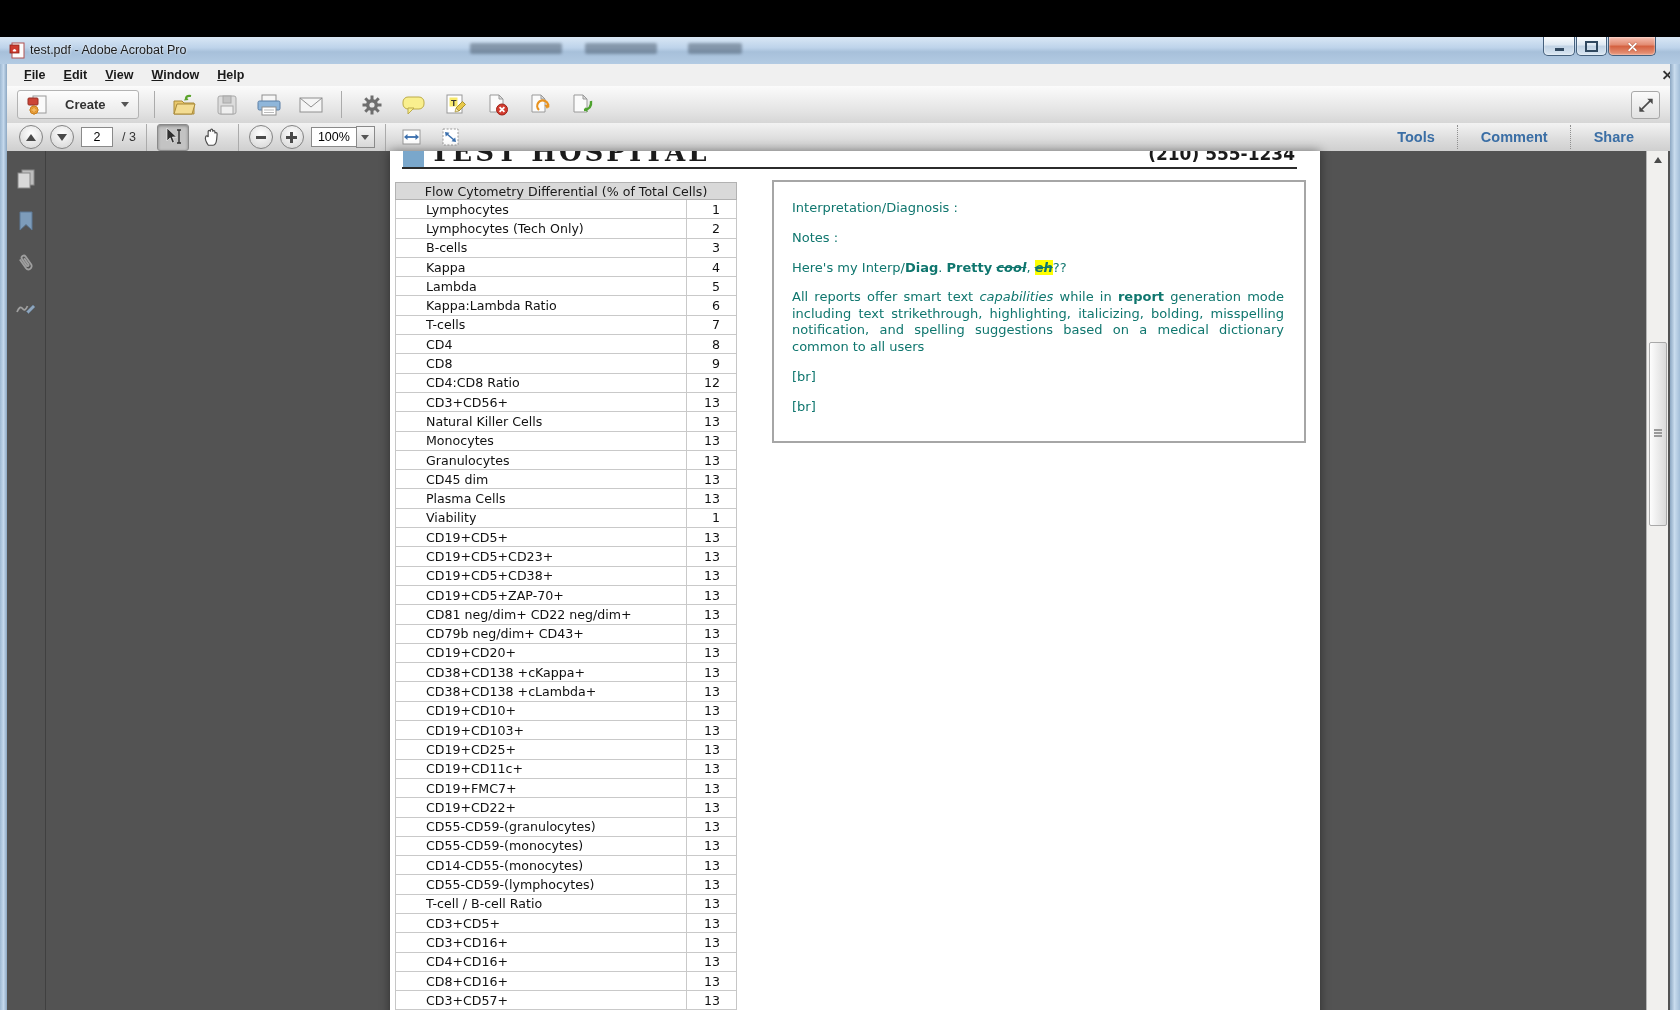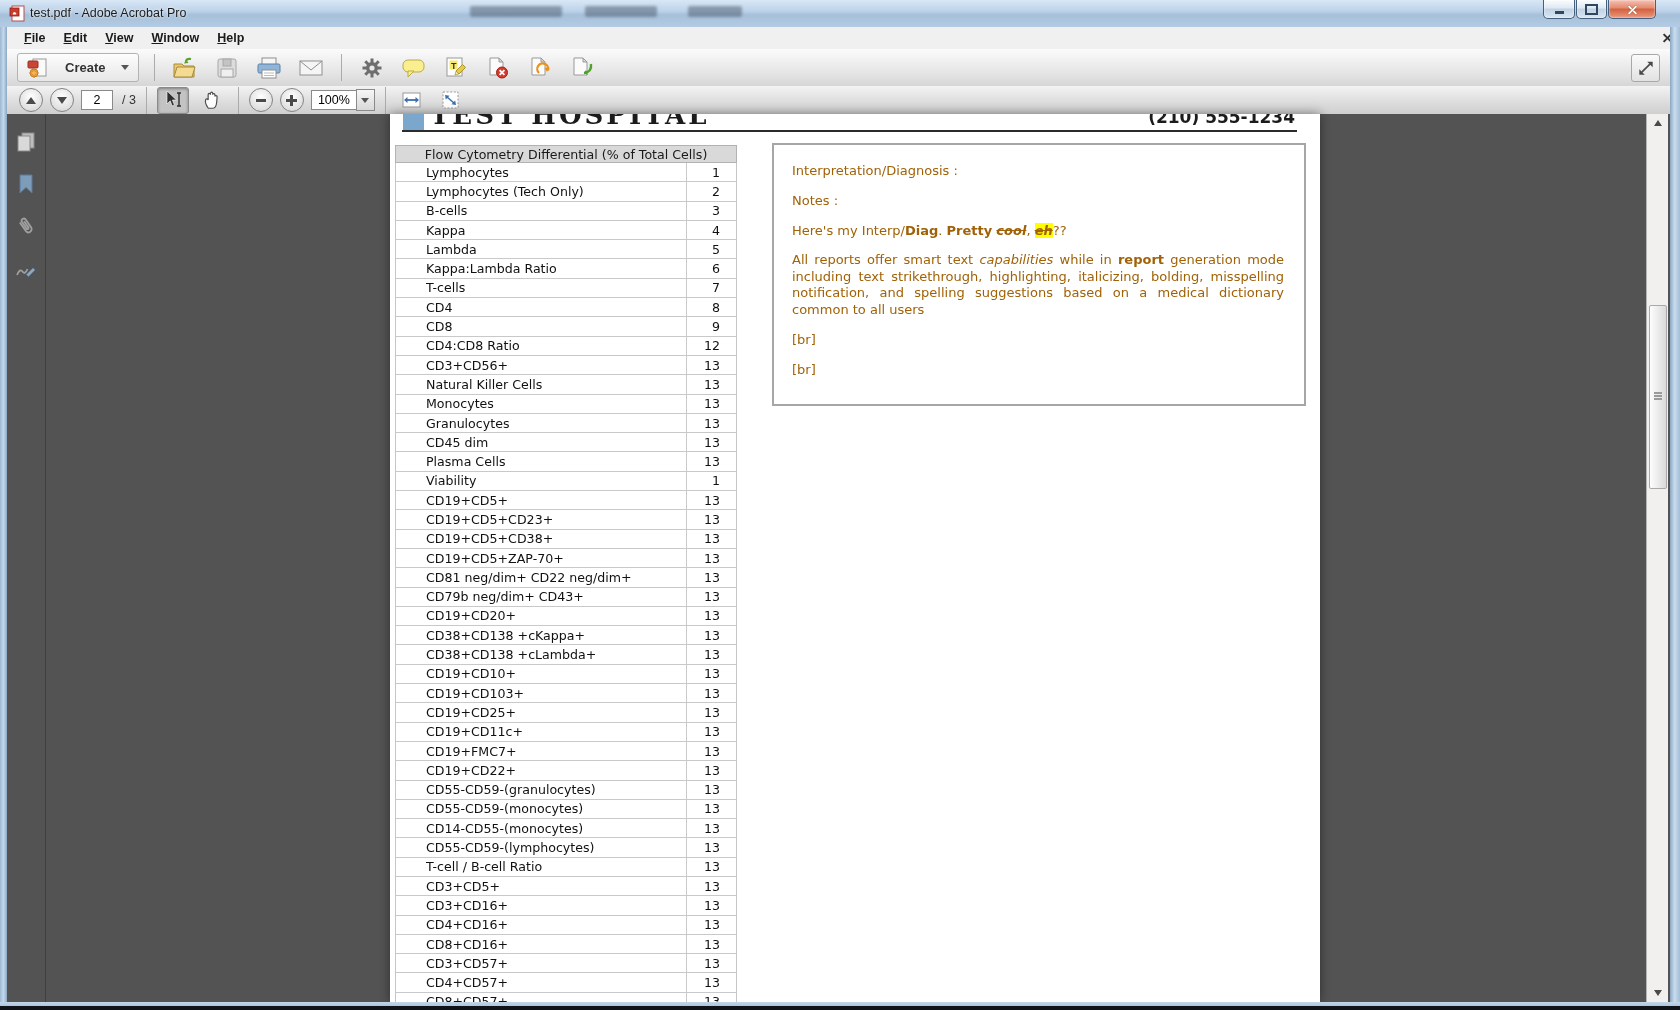--- a/index.html
+++ b/index.html
@@ -1,16 +1,16 @@
 <!DOCTYPE html>
 <html style="--hl: #ffff00; --navlink: #3a6ea5; --logoblue: #7aa7cb;"><head>
 <meta charset="utf-8">
 <style>
   html,body{margin:0;padding:0;width:1680px;height:1010px;overflow:hidden;background:#000;}
-  .window{position:absolute;inset:0;font-family:"Liberation Sans",sans-serif;background:#535353;}
+  .window{position:absolute;inset:0;font-family:"Liberation Sans",sans-serif;background:#535353;margin-top:37px;}
 
   
   .titlebar{position:absolute;left:0;top:0;width:1680px;height:27px;
     background:linear-gradient(#d9e7f5 0%,#bdd3ea 40%,#a7c0da 55%,#b3cbe3 100%);
     border-bottom:1px solid #7c97b2;}
   .titlebar .apptitle{position:absolute;left:30px;top:6px;font-size:12.5px;color:#1c1c1c;text-shadow:0 0 3px #fff;}
   .pdficon{position:absolute;left:9px;top:5px;width:17px;height:17px;}
   .ghost{position:absolute;background:#2e3d4d;opacity:.4;border-radius:2px;filter:blur(1.5px);}
   .g1{left:470px;top:6px;width:92px;height:11px;}
   .g2{left:585px;top:6px;width:72px;height:11px;}
@@ -95,21 +95,21 @@
   
   .ftable-head{position:absolute;left:5px;top:31px;width:342px;height:18px;background:#d9d9d9;border:1px solid #b2b2b2;
     box-sizing:border-box;display:flex;align-items:center;justify-content:center;font-size:12.6px;color:#1a1a1a;}
   .ftable-rows{position:absolute;left:5px;top:49px;width:342px;bottom:0;overflow:hidden;border-left:1px solid #c6c6c6;border-right:1px solid #c6c6c6;box-sizing:border-box;}
   .trow{display:flex;height:19.3px;border-bottom:1px solid #c9c9c9;box-sizing:border-box;}
   .tname{flex:1;display:flex;align-items:center;padding-left:30px;font-size:12.6px;color:#111;}
   .tval{width:50px;border-left:1px solid #c9c9c9;display:flex;align-items:center;justify-content:flex-end;padding-right:16px;box-sizing:border-box;font-size:12.6px;color:#111;}
 
   
   .interp-box{position:absolute;left:382px;top:29px;width:534px;height:263px;border:2px solid #a6a6a6;box-sizing:border-box;
-    padding:17px 20px 0 18px;font-size:13px;line-height:17px;color:#a16207;}
+    padding:17px 20px 0 18px;font-size:13px;line-height:17px;color:#0f766e;}
   .interp-box p{margin:0 0 13px 0;}
   .justify{text-align:justify;line-height:16.5px;}
   .hl{background:var(--hl,#ffff00);}
   s i, i s{font-style:italic;}
 
   
   .scrollbar{position:absolute;left:1646px;top:114px;width:22px;height:888px;background:#f1f0ee;border-left:1px solid #b5b5b5;box-sizing:border-box;}
   .sb-btn{position:absolute;left:0;width:100%;height:18px;display:flex;align-items:center;justify-content:center;}
   .sb-up{top:0;} .sb-down{bottom:0;}
   .sb-tri-up{width:0;height:0;border-left:4px solid transparent;border-right:4px solid transparent;border-bottom:6px solid #4a4a4a;}
@@ -307,20 +307,27 @@
       </svg>
     </div>
     <div class="tool-btn">
       <svg width="21" height="20" viewBox="0 0 21 20">
         <rect x="3" y="2" width="15" height="16" fill="#fff" stroke="#9a9a9a" stroke-dasharray="2 1.6"></rect>
         <line x1="7" y1="7" x2="14" y2="13" stroke="#3a6fad" stroke-width="1.6"></line>
         <path d="M5 5 L9.5 5.8 L5.8 9.5 Z" fill="#3a6fad"></path>
           <path d="M16 15 L11.5 14.2 L15.2 10.5 Z" fill="#3a6fad"></path>
       </svg>
     </div>
+    <div class="nav-right">
+      <div class="nav-link">Tools</div>
+      <div class="dot-sep"></div>
+      <div class="nav-link">Comment</div>
+      <div class="dot-sep"></div>
+      <div class="nav-link">Share</div>
+    </div>
   </div>
 
   <div class="content-bg"></div>
 
   <div class="sidebar">
     <div class="side-btn">
       <svg width="24" height="24" viewBox="0 0 24 24">
         <rect x="8" y="3" width="12" height="15" fill="#bdbdbd" stroke="#8a8a8a"></rect>
         <rect x="4" y="6" width="12" height="15" fill="#d9d9d9" stroke="#8a8a8a"></rect>
       </svg>

